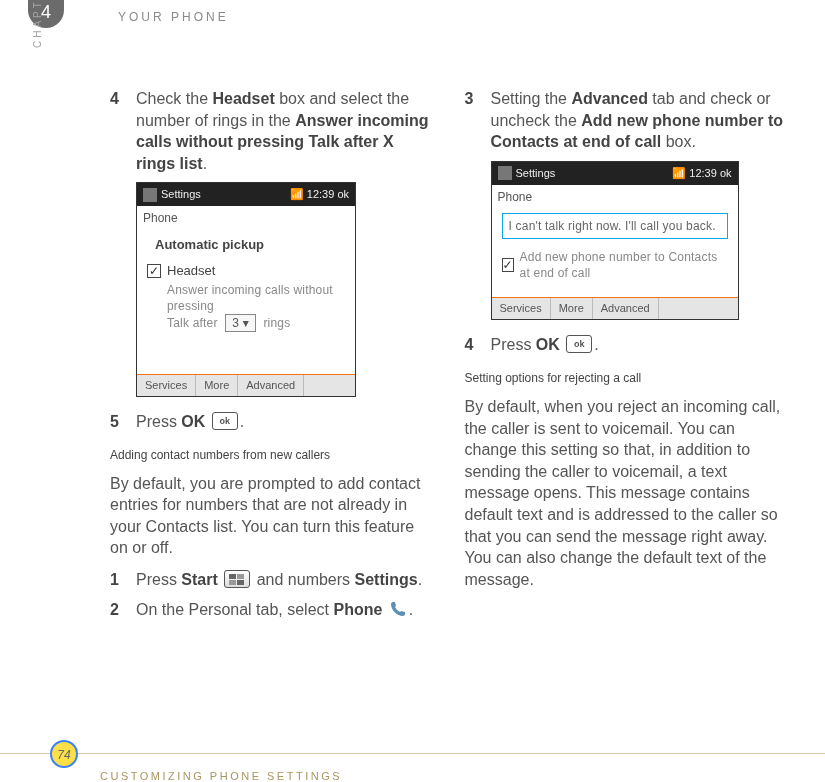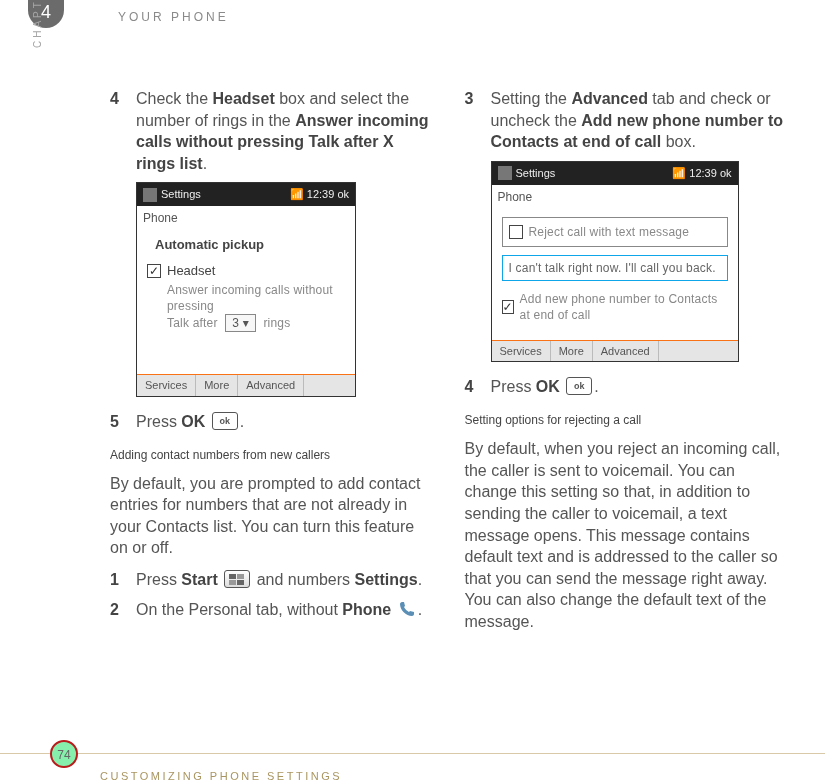--- a/index.html
+++ b/index.html
@@ -203,27 +203,28 @@
     right: 0;
     border-top: 1px solid #d9c9a8;
     padding-top: 6px;
   }
   .page-badge {
     position: absolute;
     left: 50px;
     top: -14px;
     width: 28px;
     height: 28px;
-    border: 2px solid #b91c1c;
+    border: 2px solid #3b82f6;
     border-radius: 50%;
-    background: #86efac;
+    background: #fde047;
     text-align: center;
     line-height: 26px;
     font-size: 12px;
     color: #666;
+    font-style: italic;
   }
   .footer-text {
     position: absolute;
     left: 100px;
     top: 16px;
     font-size: 11px;
     letter-spacing: 2.5px;
     color: #a99560;
   }
   .reject-box {
@@ -309,21 +310,21 @@
               <rect x="9" y="1" width="7" height="5" fill="#999"></rect>
               <rect x="1" y="7" width="7" height="5" fill="#999"></rect>
               <rect x="9" y="7" width="7" height="5" fill="#666"></rect>
             </svg></span><span> and numbers </span><span class="b">Settings</span><span>.</span>
       </div>
     </div>
 
     <div class="step">
       <div class="step-num">2</div>
       <div class="step-body">
-        <span>On the Personal tab, without </span><span class="b">Phone</span> <span class="phone-ico"><svg width="18" height="18" viewBox="0 0 18 18">
+        <span>On the Personal tab, select </span><span class="b">Phone</span> <span class="phone-ico"><svg width="18" height="18" viewBox="0 0 18 18">
               <path d="M4 2c-1 0-2 1-2 2 0 6 6 12 12 12 1 0 2-1 2-2v-2l-4-1-1 1c-2-1-4-3-5-5l1-1-1-4H4z" fill="#5b8fb5"></path>
             </svg></span><span>.</span>
       </div>
     </div>
 
   </div>
 
   <div class="col">
 
     <div class="step">
@@ -340,26 +341,20 @@
           <span>Settings</span>
         </div>
         <div>
           <span>📶</span>
           <span>12:39</span>
           <span> ok</span>
         </div>
       </div>
       <div class="shot-title-row">Phone</div>
       <div class="shot-inner">
-        <div class="reject-box">
-          <div class="chk-row small">
-            <span class="chk"></span>
-            <span class="blur">Reject call with text message</span>
-          </div>
-        </div>
         <div class="quote-box blur">I can't talk right now. I'll call you back.</div>
         <div class="chk-row small">
           <span class="chk checked"></span>
           <span class="blur">Add new phone number to Contacts at end of call</span>
         </div>
         <div style="height:6px;"></div>
       </div>
       <div class="shot-tabs">
         <span>Services</span>
         <span>More</span>

